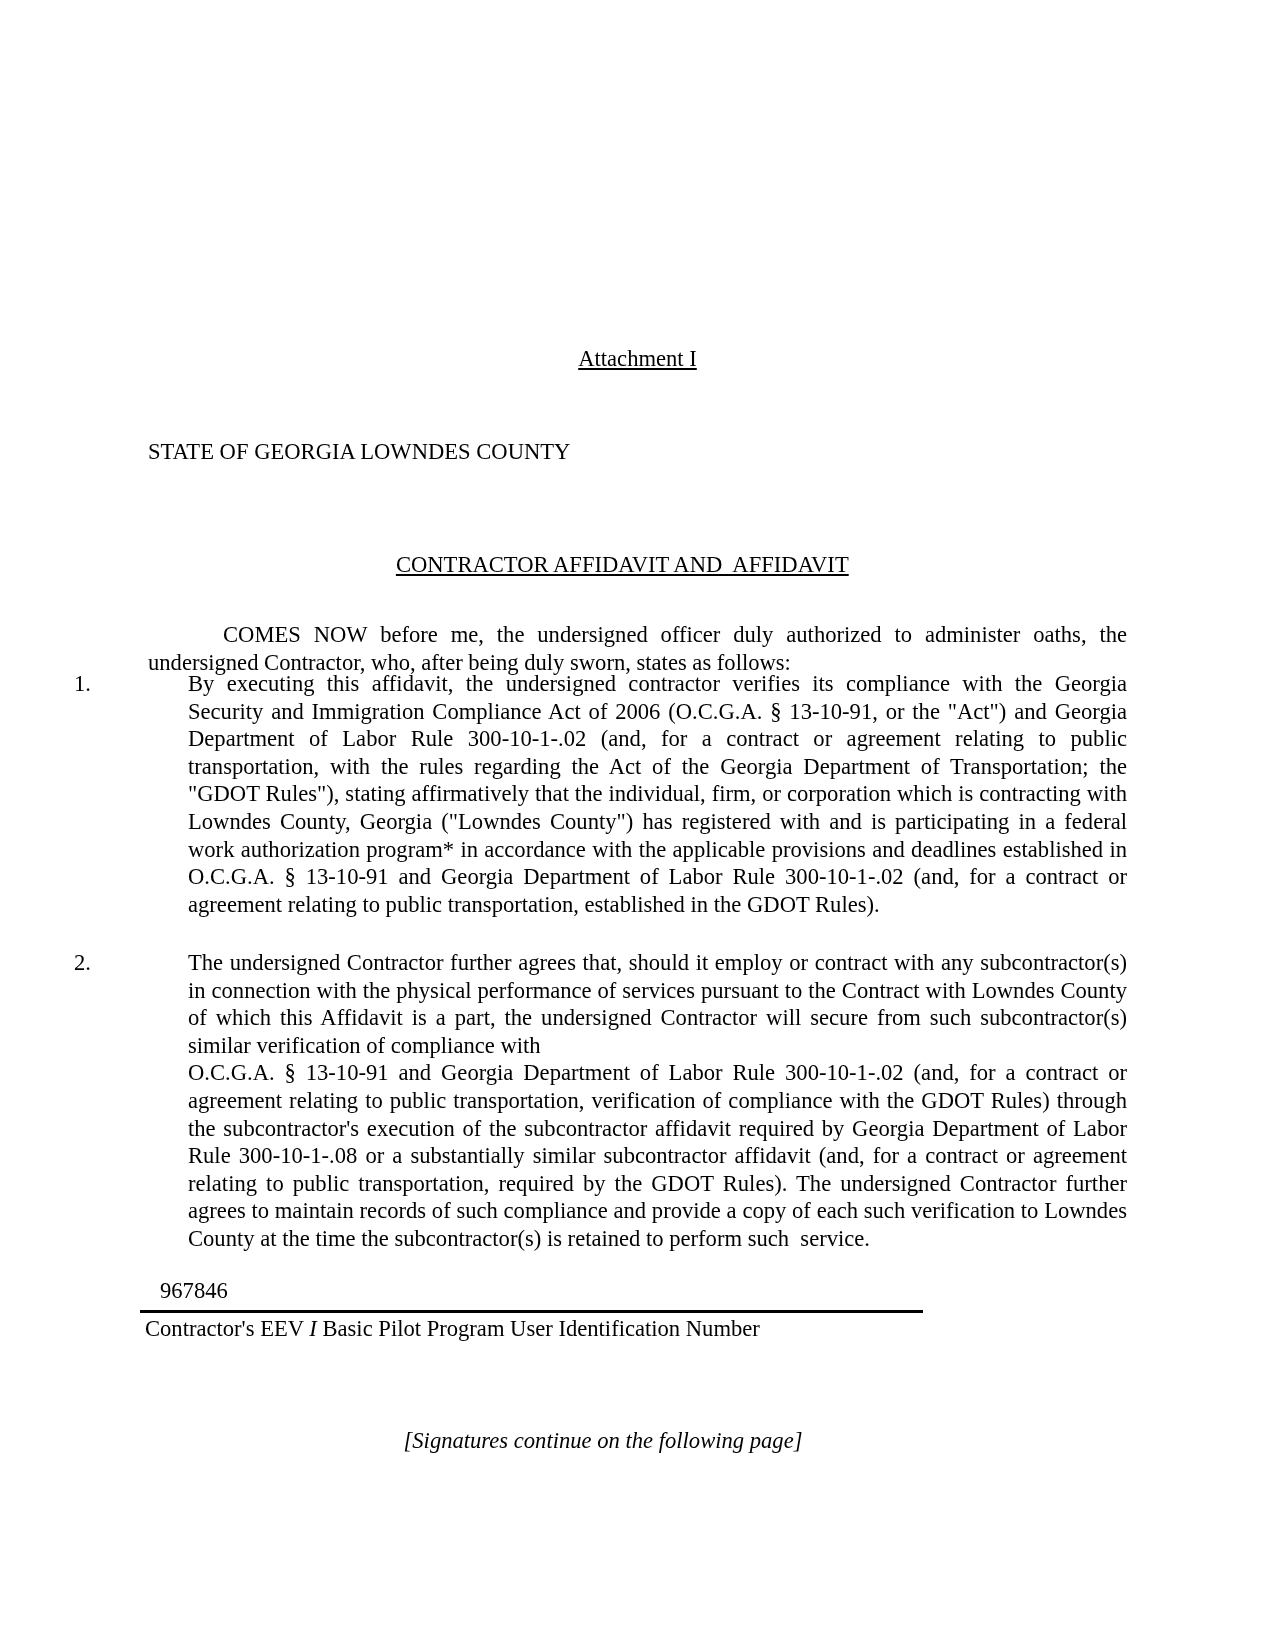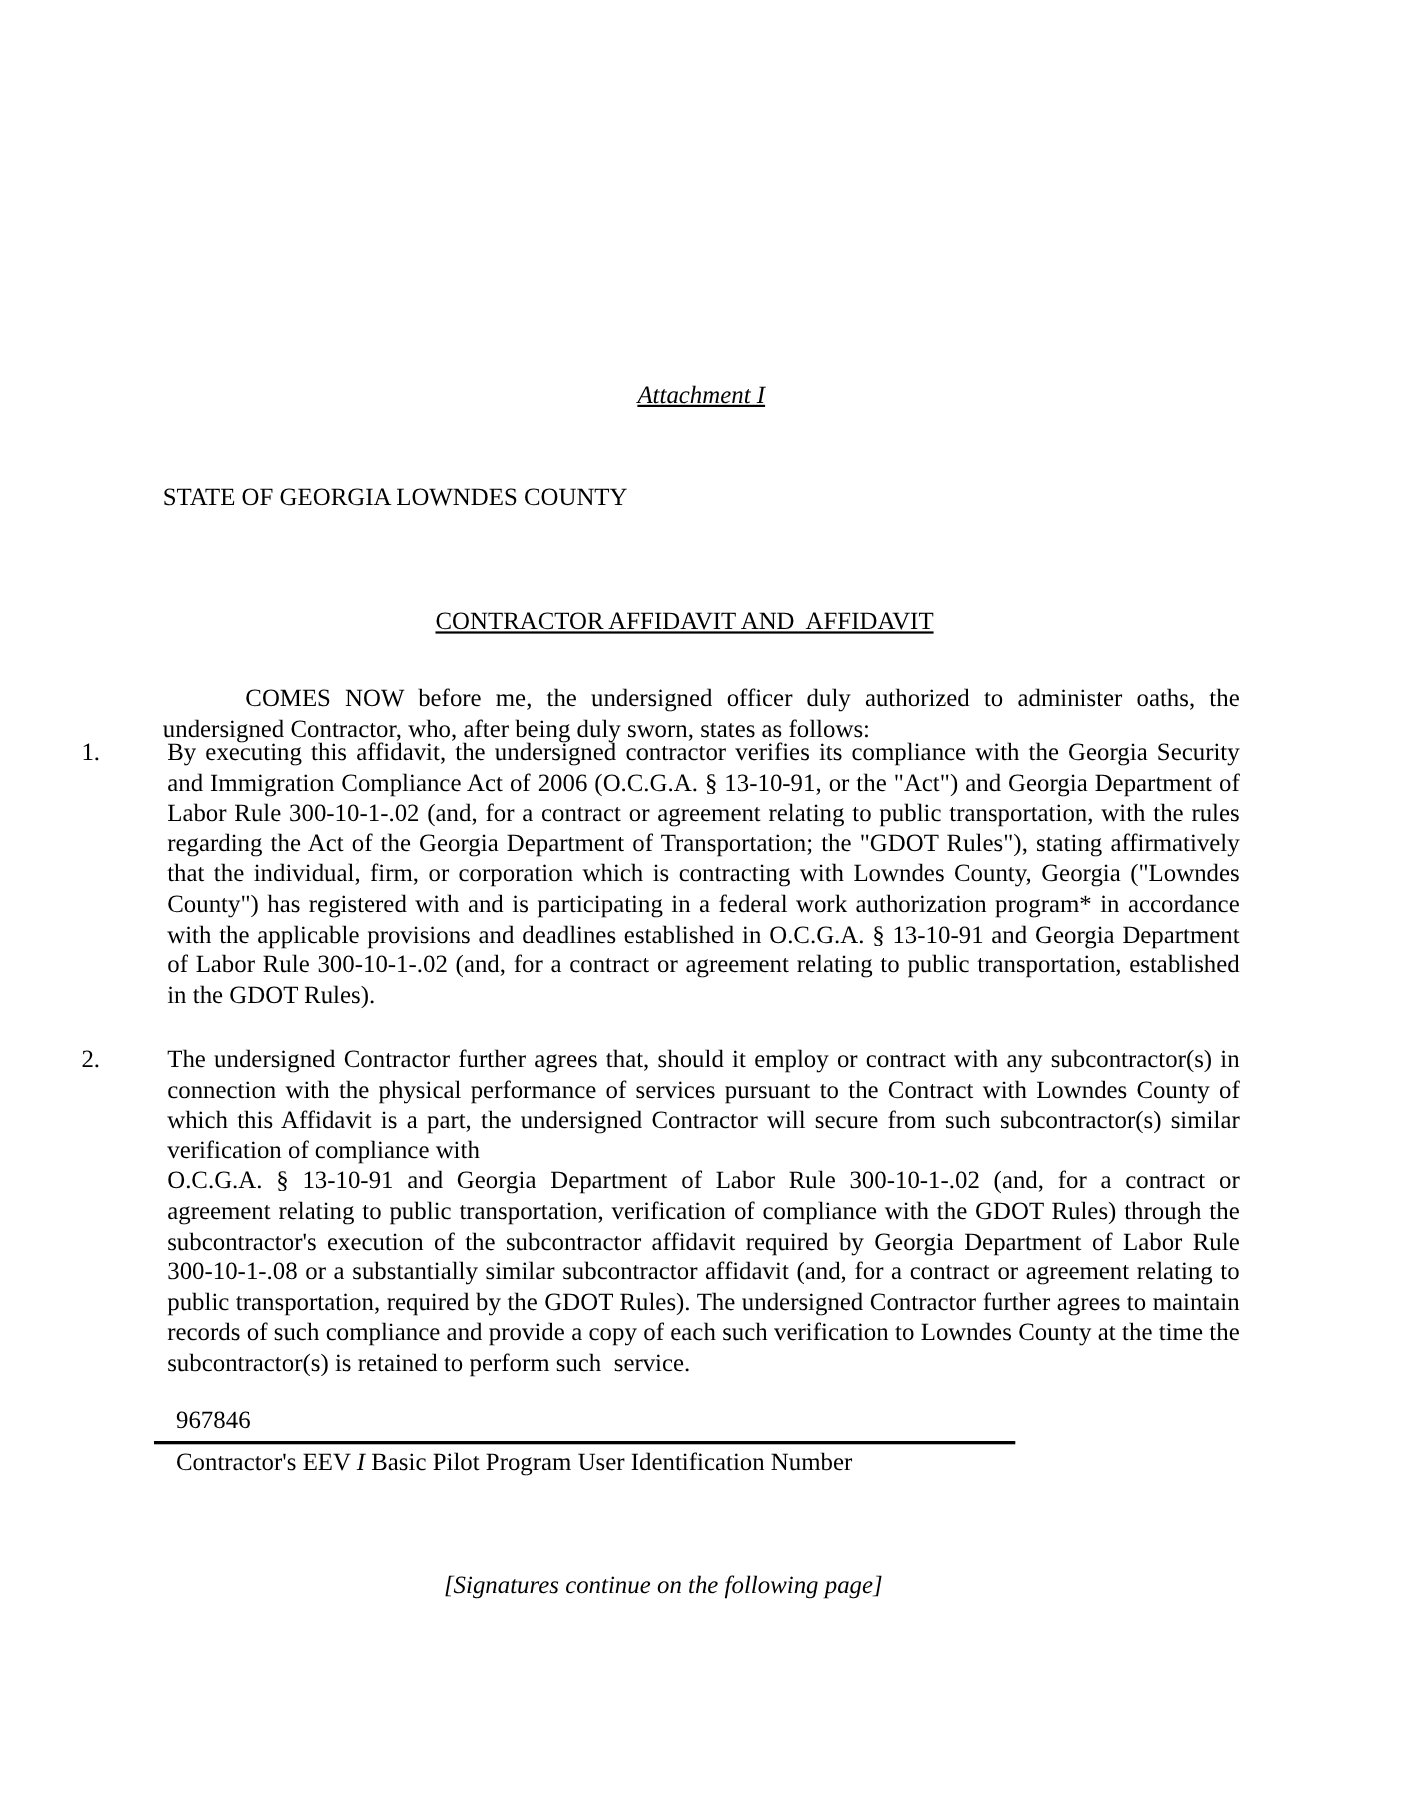--- a/index.html
+++ b/index.html
@@ -16,21 +16,20 @@
     font-family: "Liberation Serif", "DejaVu Serif", serif;
     font-size: 22.6px;
     line-height: 27.6px;
     overflow: hidden;
   }
   .abs { position: absolute; }
 
   .attachment-title {
     top: 345px; left: 0; width: 1275px;
     text-align: center;
-    font-style: italic;
   }
   .attachment-title span { text-decoration: underline; }
 
   .state-line {
     top: 438px; left: 148px; width: 979px;
     white-space: pre;
   }
 
   .doc-title {
     top: 523px; left: 148px; width: 926px;
@@ -47,37 +46,37 @@
   }
 
   .list-item {
     left: 74px; width: 1053px;
   }
   .list-item .num {
     position: absolute;
     left: 0; top: 0;
   }
   .list-item .body {
-    margin-left: 78px;
+    margin-left: 114px;
     text-align: justify;
     white-space: pre-wrap;
   }
   .item-1 { top: 670px; }
   .item-2 { top: 949px; }
 
   .eev-number {
     top: 1277px; left: 160px;
   }
   .eev-underline {
     top: 1310px; left: 140px;
     width: 783px; height: 3px;
     background: #000000;
   }
   .eev-label {
-    top: 1315px; left: 160px; width: 979px;
+    top: 1315px; left: 145px; width: 979px;
   }
   .eev-label .it { font-style: italic; }
 
   .signatures-note {
     top: 1427px; left: 148px; width: 910px;
     text-align: center;
     font-style: italic;
   }
 </style>
 </head>

